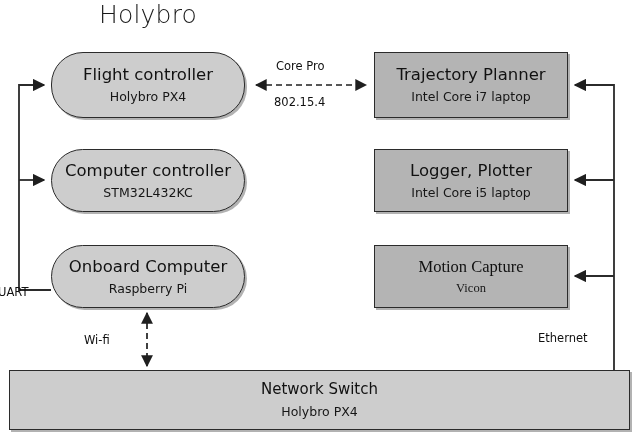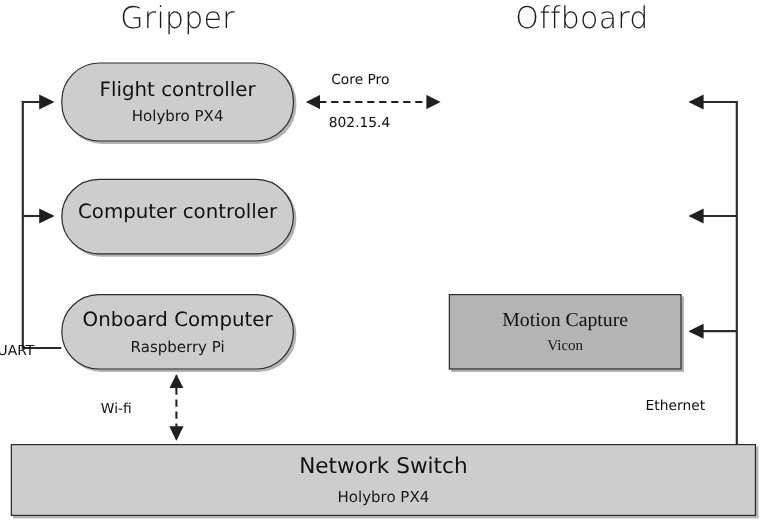--- a/index.html
+++ b/index.html
@@ -57,21 +57,21 @@
     white-space: nowrap;
     margin-bottom: 6px;
   }
   .node-sub {
     font-size: 12.5px;
     font-weight: 400;
     color: #161616;
     line-height: 1.1;
     white-space: nowrap;
   }
-  .node.switch .node-title { font-size: 18px; margin-bottom: 8px; }
+  .node.switch .node-title { font-size: 15px; margin-bottom: 8px; }
   .node.switch .node-sub { font-size: 12.5px; }
 
   .edge-label {
     position: absolute;
     font-size: 11.5px;
     color: #101010;
     white-space: nowrap;
     line-height: 1.1;
   }
   svg.wires {
@@ -82,22 +82,21 @@
     height: 436px;
     overflow: visible;
     pointer-events: none;
   }
 </style>
 </head>
 <body>
 
 <div id="diagram">
 
-  <div class="section-header" style="left:68px; top:2px; width:160px;">Gripper</div>
-  <div class="section-header" style="left:400px; top:2px; width:170px;">Offboard</div>
+  <div class="section-header" style="left:68px; top:2px; width:160px;">Holybro</div>
 
   <svg class="wires" viewBox="0 0 640 436">
     <defs>
       <marker id="arrow" viewBox="0 0 10 10" refX="9" refY="5" markerWidth="7" markerHeight="7" orient="auto-start-reverse">
         <path d="M 0 0 L 10 5 L 0 10 z" fill="#1f1f1f"></path>
       </marker>
       <marker id="arrowDash" viewBox="0 0 10 10" refX="9" refY="5" markerWidth="7" markerHeight="7" orient="auto-start-reverse">
         <path d="M 0 0 L 10 5 L 0 10 z" fill="#1f1f1f"></path>
       </marker>
     </defs>
@@ -122,28 +121,37 @@
     </g>
   </svg>
 
   <div class="node onboard" style="left:51px; top:52px; width:194px; height:66px;">
     <div class="node-title">Flight controller</div>
     <div class="node-sub">Holybro PX4</div>
   </div>
 
   <div class="node onboard" style="left:51px; top:149px; width:194px; height:63px;">
     <div class="node-title">Computer controller</div>
+    <div class="node-sub">STM32L432KC</div>
   </div>
 
   <div class="node onboard" style="left:51px; top:245px; width:194px; height:63px;">
     <div class="node-title">Onboard Computer</div>
     <div class="node-sub">Raspberry Pi</div>
   </div>
 
+  <div class="node offboard" style="left:374px; top:52px; width:194px; height:66px;">
+    <div class="node-title">Trajectory Planner</div>
+    <div class="node-sub">Intel Core i7 laptop</div>
+  </div>
 
+  <div class="node offboard" style="left:374px; top:149px; width:194px; height:63px;">
+    <div class="node-title">Logger, Plotter</div>
+    <div class="node-sub">Intel Core i5 laptop</div>
+  </div>
 
   <div class="node offboard" style="left:374px; top:245px; width:194px; height:63px;font-family:Liberation Serif, serif;">
     <div class="node-title">Motion Capture</div>
     <div class="node-sub">Vicon</div>
   </div>
 
   <div class="node switch" style="left:9px; top:370px; width:621px; height:60px;">
     <div class="node-title">Network Switch</div>
     <div class="node-sub">Holybro PX4</div>
   </div>

